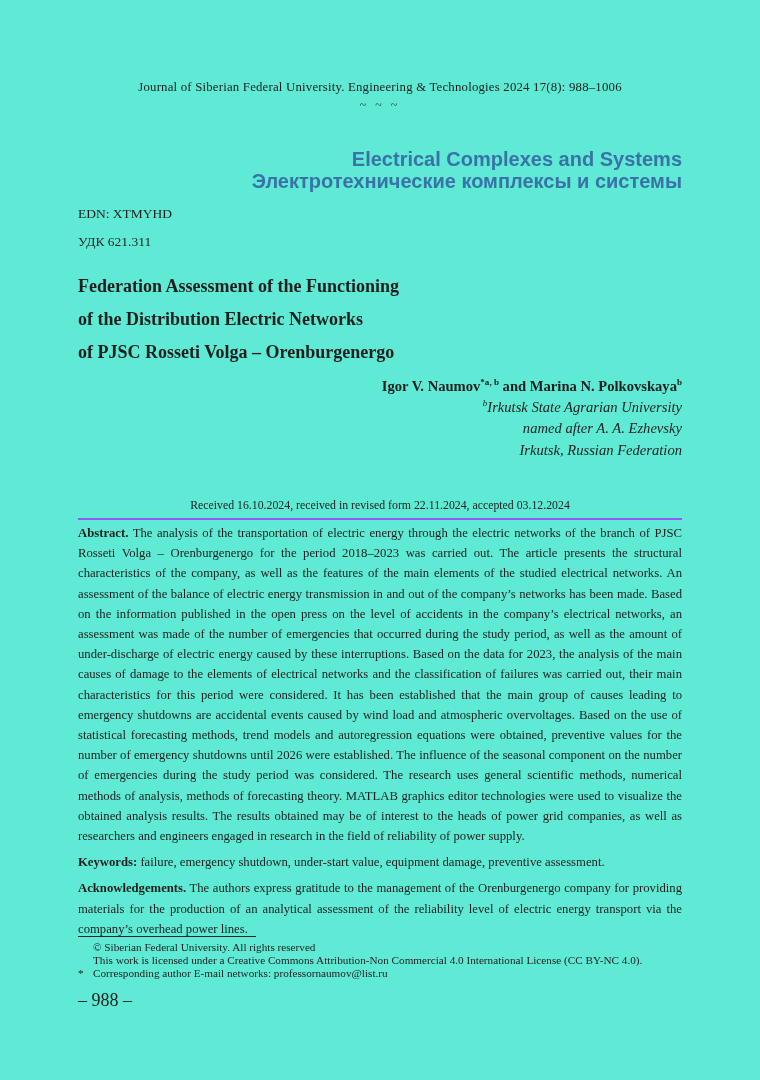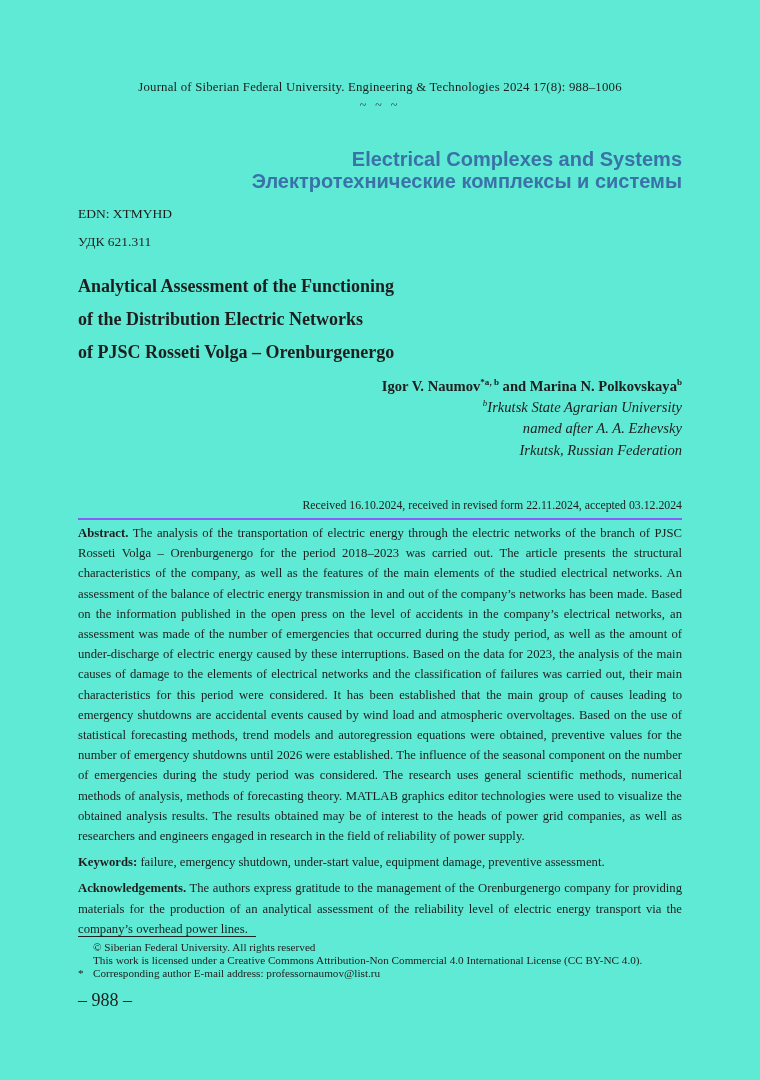--- a/index.html
+++ b/index.html
@@ -35,21 +35,21 @@
     font-size: 18px; line-height: 33px;
   }
   .authors-block {
     top: 376px; text-align: right;
     font-size: 14.6px; line-height: 21.2px;
   }
   .authors-block .names { font-weight: 700; font-style: normal; }
   .authors-block .affil { font-style: italic; }
   sup { font-size: 0.62em; vertical-align: super; line-height: 0; }
   .received-line {
-    top: 498px; text-align: right; font-size: 11.8px;
+    top: 498px; text-align: center; font-size: 11.8px;
   }
   .main-block {
     top: 518px;
     border-top: 2px solid #8b5cf6;
     padding-top: 3px;
   }
   .main-block p {
     margin: 0 0 0 0;
     font-size: 12.7px; line-height: 20.2px;
     text-align: justify;
@@ -84,21 +84,21 @@
   <div class="abs section-head">
     <div style="color:#3a72a8;">Electrical Complexes and Systems</div>
     <div style="color:#3a72a8;">Электротехнические комплексы и системы</div>
   </div>
 
   <div class="abs edn-line">EDN: XTMYHD</div>
 
   <div class="abs udk-line">УДК 621.311</div>
 
   <div class="abs title-block">
-    <div>Analytical Assessment of the Functioning</div>
+    <div>Federation Assessment of the Functioning</div>
     <div>of the Distribution Electric Networks</div>
     <div>of PJSC Rosseti Volga – Orenburgenergo</div>
   </div>
 
   <div class="abs authors-block">
     <div class="names">
       <span>Igor V. Naumov</span><sup>*a, b</sup><span> and </span><span>Marina N. Polkovskaya</span><sup>b</sup>
     </div>
     <div class="affil"><sup>b</sup><span>Irkutsk State Agrarian University</span></div>
     <div class="affil"><span>named after A. A. Ezhevsky</span></div>
@@ -113,19 +113,19 @@
     <p><span class="para-label">Acknowledgements.</span><span> The authors express gratitude to the management of the Orenburgenergo company for providing materials for the production of an analytical assessment of the reliability level of electric energy transport via the company’s overhead power lines.</span></p>
   </div>
 
   <div class="abs footnote-rule"></div>
 
   <div class="abs footnotes">
     <div class="fn-line">© Siberian Federal University. All rights reserved</div>
     <div class="fn-line">This work is licensed under a Creative Commons Attribution-Non Commercial 4.0 International License (CC BY-NC 4.0).</div>
     <div class="fn-line fn-corresponding">
       <span class="fn-star">*</span>
-      <span>Corresponding author E-mail address: professornaumov@list.ru</span>
+      <span>Corresponding author E-mail networks: professornaumov@list.ru</span>
     </div>
   </div>
 
   <div class="abs page-number">– 988 –</div>
 
 </div>
 
 </body></html>

